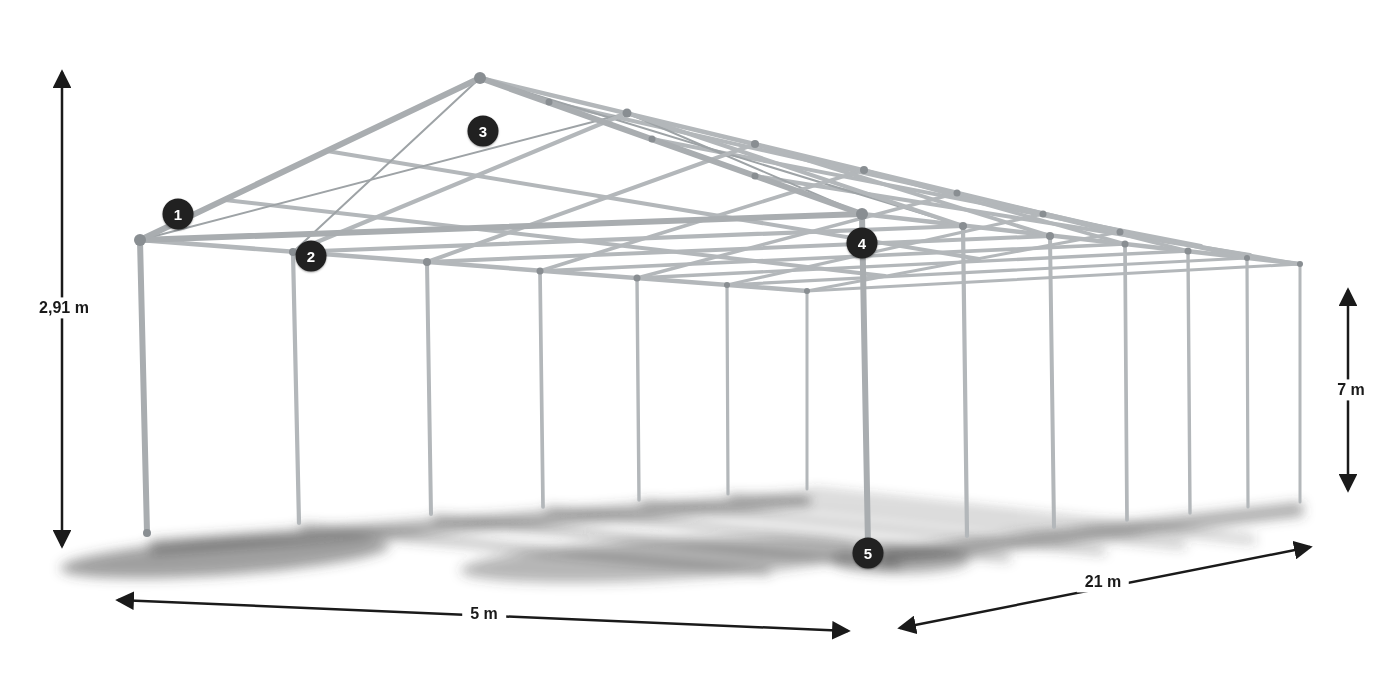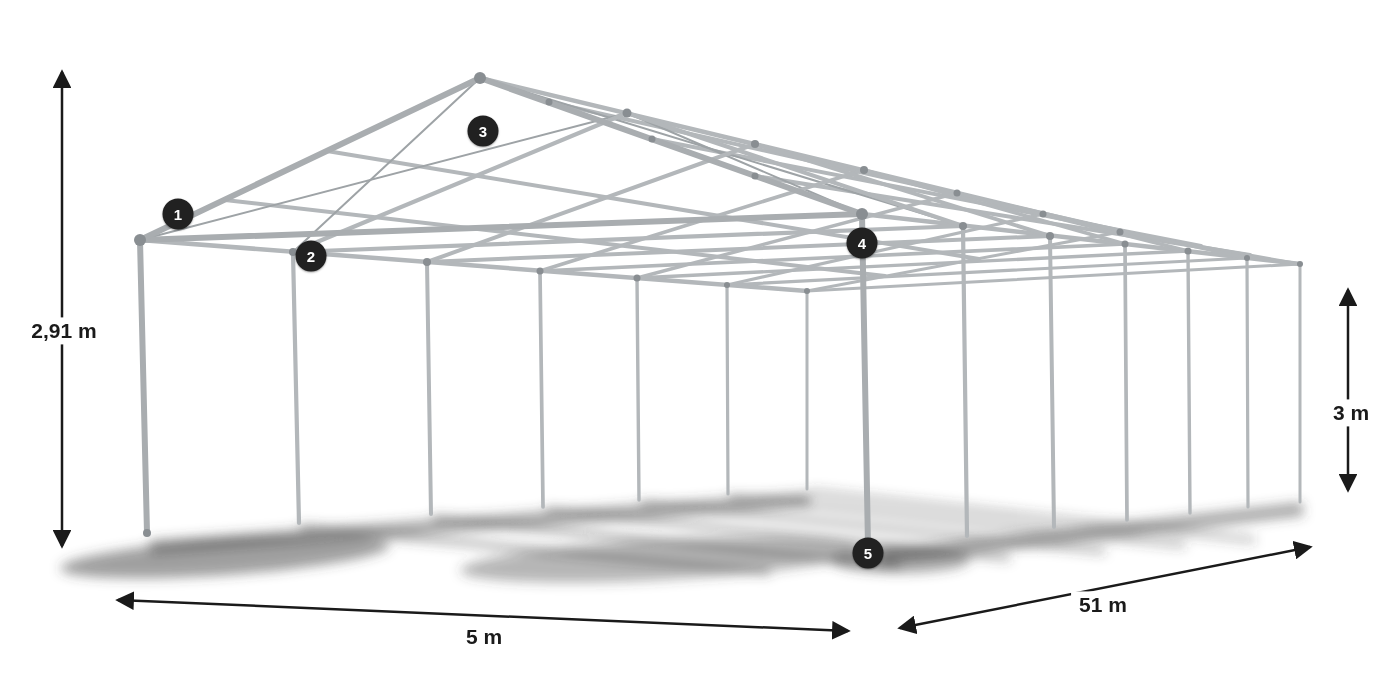--- a/index.html
+++ b/index.html
@@ -1,22 +1,22 @@
 <!DOCTYPE html>
 <html><head>
 <meta charset="utf-8">
 <style>
   html,body{margin:0;padding:0;background:#ffffff;}
   body{width:1400px;height:700px;overflow:hidden;font-family:"Liberation Sans",sans-serif;}
   .stage{position:relative;width:1400px;height:700px;background:#ffffff;}
   .stage svg{position:absolute;left:0;top:0;}
   .dim-label{
     position:absolute;transform:translate(-50%,-50%);
-    background:#ffffff;color:#1a1a1a;font-weight:bold;font-size:21px;
-    padding:1px 8px;white-space:nowrap;line-height:1.2;z-index:3;margin-top:23px;
+    background:#ffffff;color:#1a1a1a;font-weight:bold;font-size:16px;
+    padding:1px 8px;white-space:nowrap;line-height:1.2;z-index:3;
   }
   .marker{
     position:absolute;transform:translate(-50%,-50%);
     width:31px;height:31px;border-radius:50%;
     background:#212121;color:#ffffff;font-weight:bold;font-size:15px;
     display:flex;align-items:center;justify-content:center;
     z-index:4;cursor:pointer;box-shadow:0 1px 2px rgba(0,0,0,.35);
   }
 </style>
 </head>
@@ -154,23 +154,23 @@
 
     <g stroke="#1a1a1a" stroke-width="2.5" fill="none">
       <line x1="62" y1="72" x2="62" y2="546" marker-start="url(#arr)" marker-end="url(#arr)"></line>
       <line x1="1348" y1="290" x2="1348" y2="490" marker-start="url(#arr)" marker-end="url(#arr)"></line>
       <line x1="118" y1="600" x2="848" y2="631" marker-start="url(#arr)" marker-end="url(#arr)"></line>
       <line x1="900" y1="628" x2="1310" y2="547" marker-start="url(#arr)" marker-end="url(#arr)"></line>
     </g>
   </svg>
 
   <div class="dim-label" style="left:64px;top:308px;">2,91 m</div>
-  <div class="dim-label" style="left:1351px;top:390px;">3 m</div>
+  <div class="dim-label" style="left:1351px;top:390px;">7 m</div>
   <div class="dim-label" style="left:484px;top:614px;text-align:center;">5 m</div>
-  <div class="dim-label" style="left:1103px;top:582px;">51 m</div>
+  <div class="dim-label" style="left:1103px;top:582px;">21 m</div>
 
   <div class="marker" style="left:178px;top:214px;">1</div>
   <div class="marker" style="left:311px;top:256px;">2</div>
   <div class="marker" style="left:483px;top:131px;">3</div>
   <div class="marker" style="left:862px;top:243px;">4</div>
   <div class="marker" style="left:868px;top:553px;">5</div>
 
 </div>
 
 </body></html>

